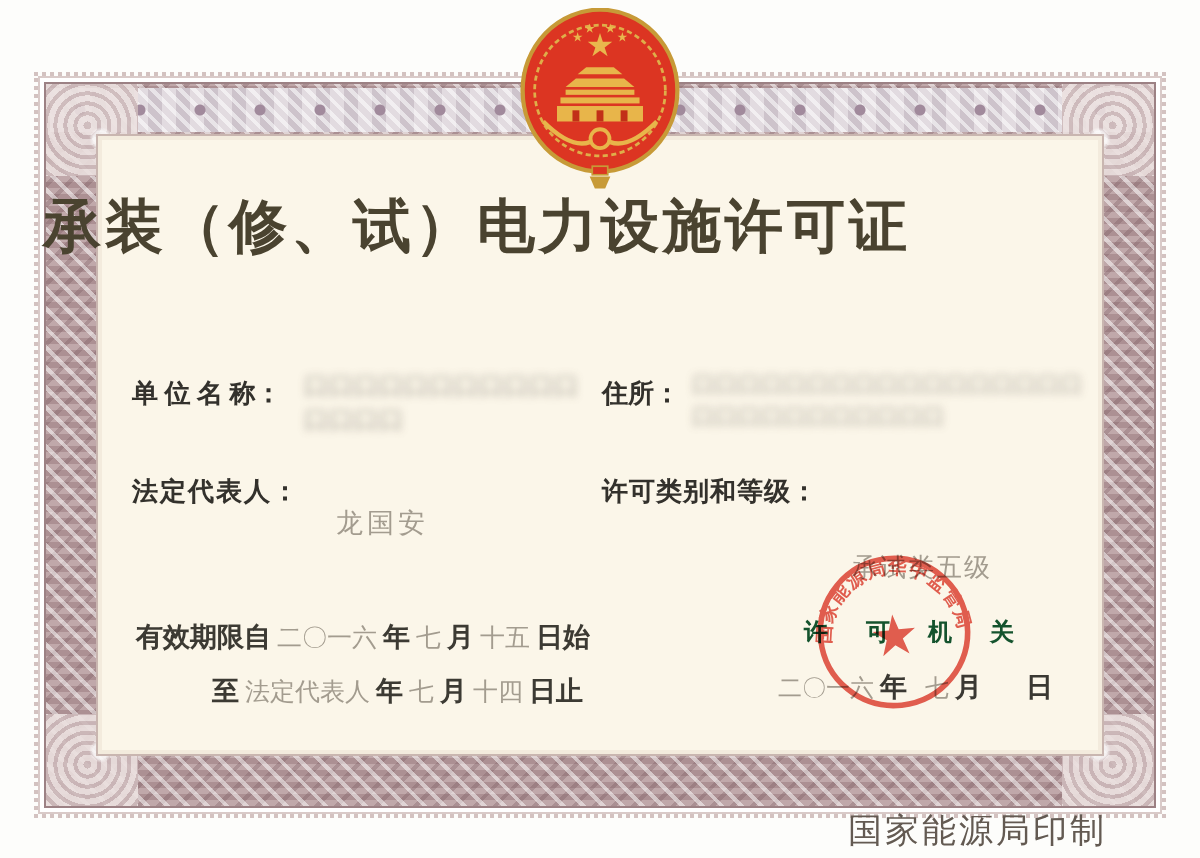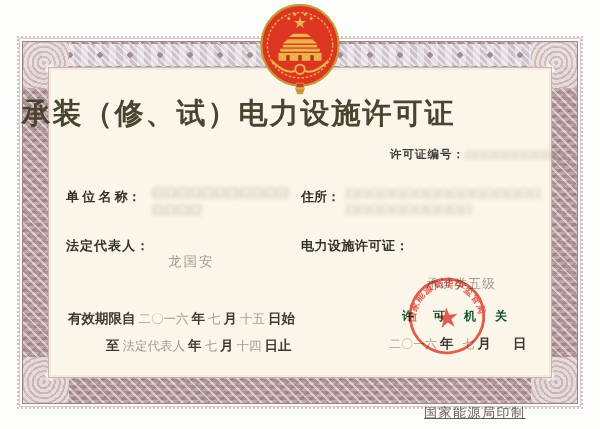--- a/index.html
+++ b/index.html
@@ -68,21 +68,21 @@
   .grade-item{position:absolute;left:426px;font-size:13px;letter-spacing:1px;}
   .g0{top:233px;} .g1{top:254px;} .g2{top:275px;}
   .validity1{position:absolute;left:68px;top:310px;font-size:13.5px;font-weight:bold;white-space:nowrap;}
   .validity2{position:absolute;left:106px;top:337px;font-size:13.5px;font-weight:bold;white-space:nowrap;}
   .vnum{font-weight:normal;color:#a39c8f;font-size:12.5px;padding:0 3px;}
   .authority{position:absolute;left:402px;top:308px;font-size:12px;font-weight:bold;letter-spacing:8px;color:#14532d;white-space:nowrap;}
   .seal-date{position:absolute;left:386px;top:335px;font-size:13.5px;font-weight:bold;color:#3a3832;white-space:nowrap;}
   .seal-date .vnum{font-size:12px;}
   .sp6{display:inline-block;width:6px;} .sp18{display:inline-block;width:22px;}
   .seal{position:absolute;left:407px;top:276px;z-index:5;opacity:.82;mix-blend-mode:multiply;transform:rotate(-6deg);}
-  .footer-note{position:absolute;left:424px;top:404px;font-size:13px;color:#635a52;letter-spacing:1.5px;text-decoration:underline;}
+  .footer-note{position:absolute;left:424px;top:404px;font-size:17px;color:#635a52;letter-spacing:1.5px;}
 </style>
 </head>
 <body>
 
 <div class="frame">
   <div class="top-band"></div>
   <div class="corner tl"></div>
   <div class="corner tr"></div>
   <div class="corner bl"></div>
   <div class="corner br"></div>
@@ -112,32 +112,29 @@
     <rect x="62" y="59.5" width="4" height="6.5" fill="#c23018"></rect>
     <circle cx="50" cy="76" r="5.5" fill="none" stroke="#e8b54a" stroke-width="2.2"></circle>
     <path d="M17,66 Q33,82 44,78" fill="none" stroke="#e8b54a" stroke-width="2.6"></path>
     <path d="M83,66 Q67,82 56,78" fill="none" stroke="#e8b54a" stroke-width="2.6"></path>
     <rect x="45.5" y="92" width="9" height="5" fill="#dc3522" stroke="#c79a37" stroke-width="1"></rect>
     <path d="M44,98 L56,98 L53,105 L47,105 Z" fill="#c79a37"></path>
   </svg>
 
   <div class="title">承装（修、试）电力设施许可证</div>
 
-  <div class="licno-row">
-    <span>许可证编号：</span><span class="redacted">口口口口口口口口口口</span>
-  </div>
 
   <div class="label unit-label">单 位 名 称：</div>
   <div class="redacted unit-value">口口口口口口口口口口口口口口口</div>
   <div class="label addr-label">住所：</div>
   <div class="redacted addr-value">口口口口口口口口口口口口口口口口口口口口口口口口口口口口</div>
 
   <div class="label rep-label">法定代表人：</div>
   <div class="value-gray rep-value">龙国安</div>
-  <div class="label grade-label">电力设施许可证：</div>
+  <div class="label grade-label">许可类别和等级：</div>
   <div class="value-gray grade-item g2">承试类五级</div>
 
   <div class="validity1">
     <span>有效期限自</span><span class="vnum">二〇一六</span><span>年</span><span class="vnum">七</span><span>月</span><span class="vnum">十五</span><span>日始</span>
   </div>
   <div class="validity2">
     <span>至</span><span class="vnum">法定代表人</span><span>年</span><span class="vnum">七</span><span>月</span><span class="vnum">十四</span><span>日止</span>
   </div>
 
   <div class="authority">许 可 机 关</div>

